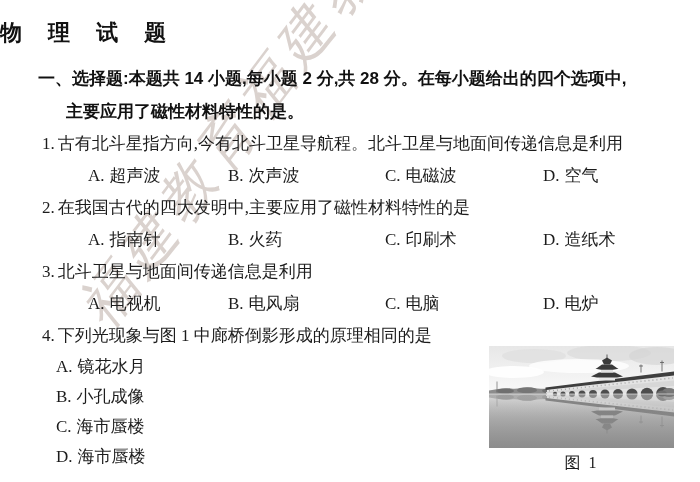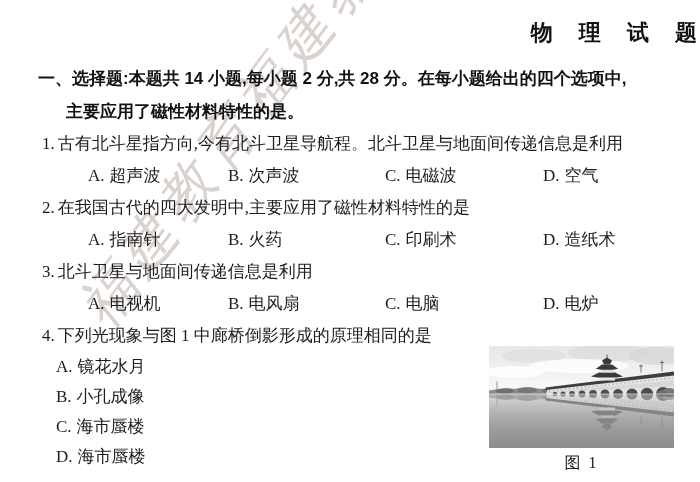--- a/index.html
+++ b/index.html
@@ -32,21 +32,21 @@
     z-index: 0;
     pointer-events: none;
   }
 
   .content { position: relative; z-index: 1; }
 
   
   .doc-title {
     padding-top: 18px;
     height: 30px;
-    text-align: right;
+    text-align: left;
     font-family: "Liberation Sans", "DejaVu Sans", sans-serif;
     font-weight: bold;
     font-size: 22px;
     letter-spacing: 3px;
     word-spacing: 14px;
     color: #111;
   }
 
   
   .section-heading {

